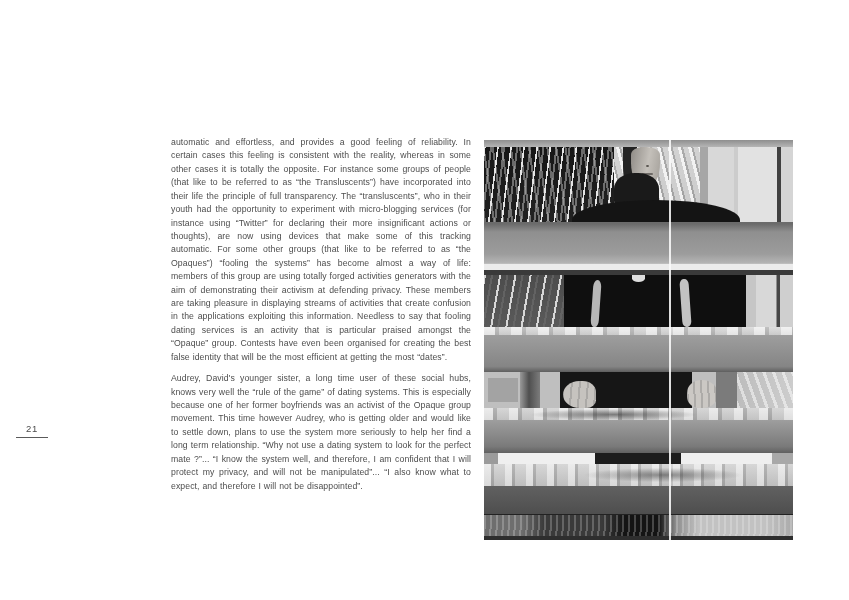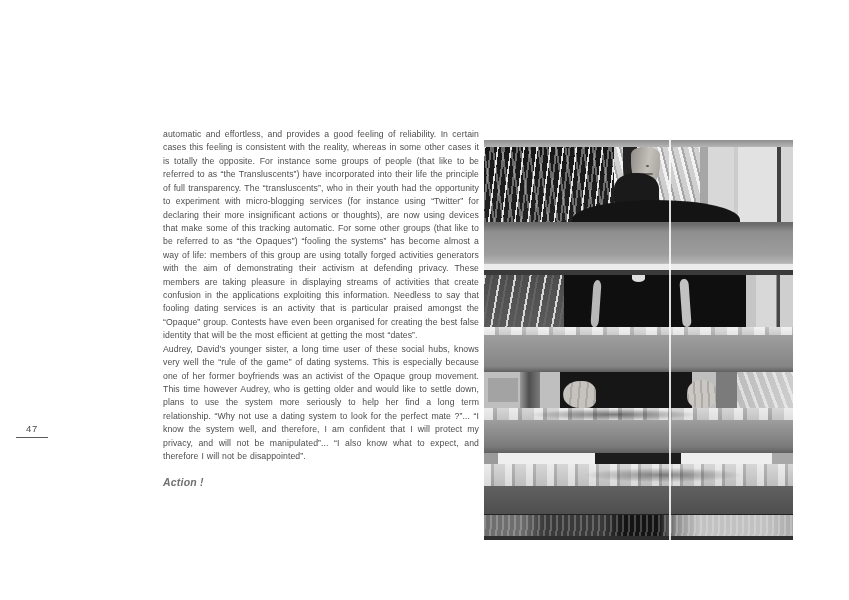--- a/index.html
+++ b/index.html
@@ -13,21 +13,21 @@
   
   .folio{position:absolute;left:16px;top:423px;width:32px;text-align:center;}
   .folio-num{font-size:9.5px;color:#4a4a4a;letter-spacing:.6px;padding-bottom:3px;}
   .folio-rule{border-bottom:1.3px solid #5a5a5a;height:0;}
 
   
   .text-col{position:absolute;left:163px;top:128px;width:316px;}
   .para{
     font-size:8.7px;line-height:13.42px;color:#4d4d4d;
     text-align:justify;letter-spacing:.08px;word-spacing:.4px;
-    margin:0;
+    margin:8px;
   }
   .action-heading{
     margin:12px 0 4px 0;
     font-size:10.5px;line-height:13px;
     font-style:italic;font-weight:bold;color:#6f6f6f;letter-spacing:.2px;
   }
 
   
   .photo{
     position:absolute;left:484px;top:140px;width:309px;height:400px;
@@ -134,28 +134,27 @@
 
   
   .ph-vline{left:185px;top:0;width:2px;height:400px;background:rgba(250,250,250,.88);}
 </style>
 </head>
 <body>
 
 <div class="page">
 
   <div class="folio">
-    <div class="folio-num">47</div>
+    <div class="folio-num">21</div>
     <div class="folio-rule"></div>
   </div>
 
   <main class="text-col">
     <p class="para">automatic and effortless, and provides a good feeling of reliability. In certain cases this feeling is consistent with the reality, whereas in some other cases it is totally the opposite. For instance some groups of people (that like to be referred to as “the Transluscents”) have incorporated into their life the principle of full transparency. The “transluscents”, who in their youth had the opportunity to experiment with micro-blogging services (for instance using “Twitter” for declaring their more insignificant actions or thoughts), are now using devices that make some of this tracking automatic. For some other groups (that like to be referred to as “the Opaques”) “fooling the systems” has become almost a way of life: members of this group are using totally forged activities generators with the aim of demonstrating their activism at defending privacy. These members are taking pleasure in displaying streams of activities that create confusion in the applications exploiting this information. Needless to say that fooling dating services is an activity that is particular praised amongst the “Opaque” group. Contests have even been organised for creating the best false identity that will be the most efficient at getting the most “dates”.</p>
     <p class="para">Audrey, David's younger sister, a long time user of these social hubs, knows very well the “rule of the game” of dating systems. This is especially because one of her former boyfriends was an activist of the Opaque group movement. This time however Audrey, who is getting older and would like to settle down, plans to use the system more seriously to help her find a long term relationship. “Why not use a dating system to look for the perfect mate ?”... “I know the system well, and therefore, I am confident that I will protect my privacy, and will not be manipulated”... “I also know what to expect, and therefore I will not be disappointed”.</p>
-    <h2 class="action-heading">Action !</h2>
   </main>
 
   <figure class="photo" role="img" aria-label="Black-and-white photograph of a woman with pulled-back hair wearing a dark turtleneck, seen through the horizontal slats of a bench; palm fronds on the left and a light wall on the right, with a thin vertical seam line">
 
     <div class="ph-topbar"></div>
 
     <div class="ph-sceneA">
       <div class="ph-frondsA"></div>
       <div class="ph-foliage-bright"></div>
       <div class="ph-wallA"></div>

